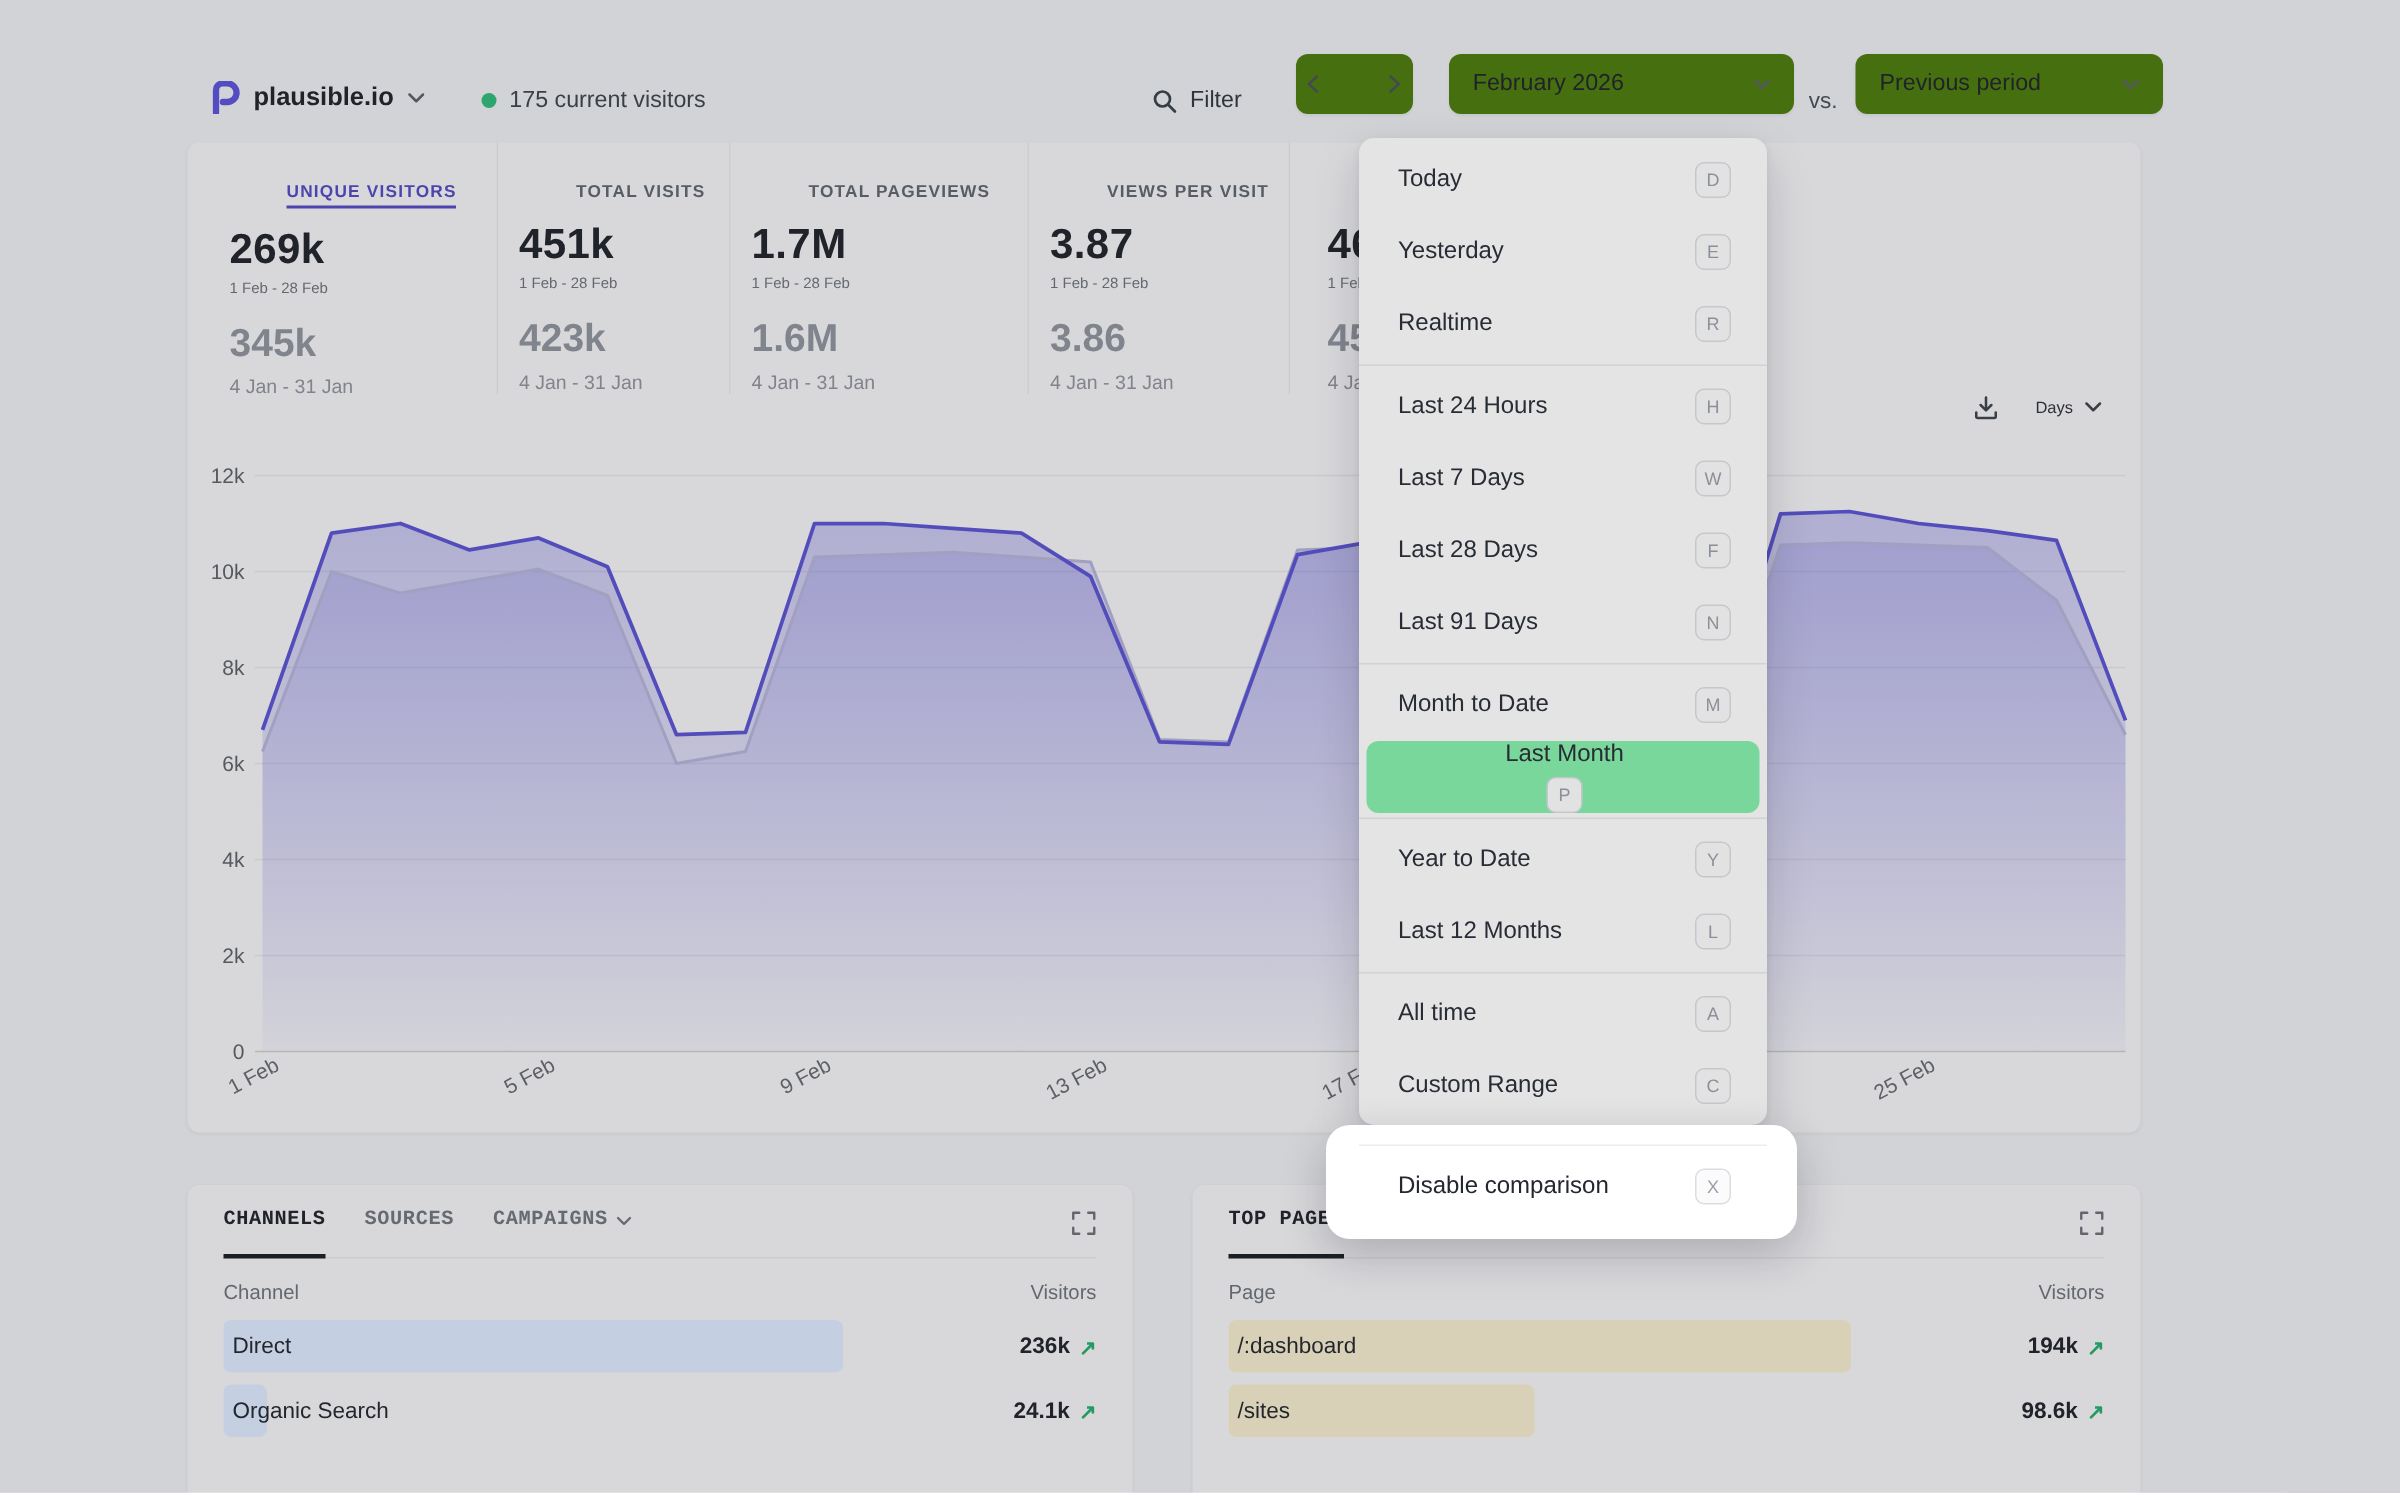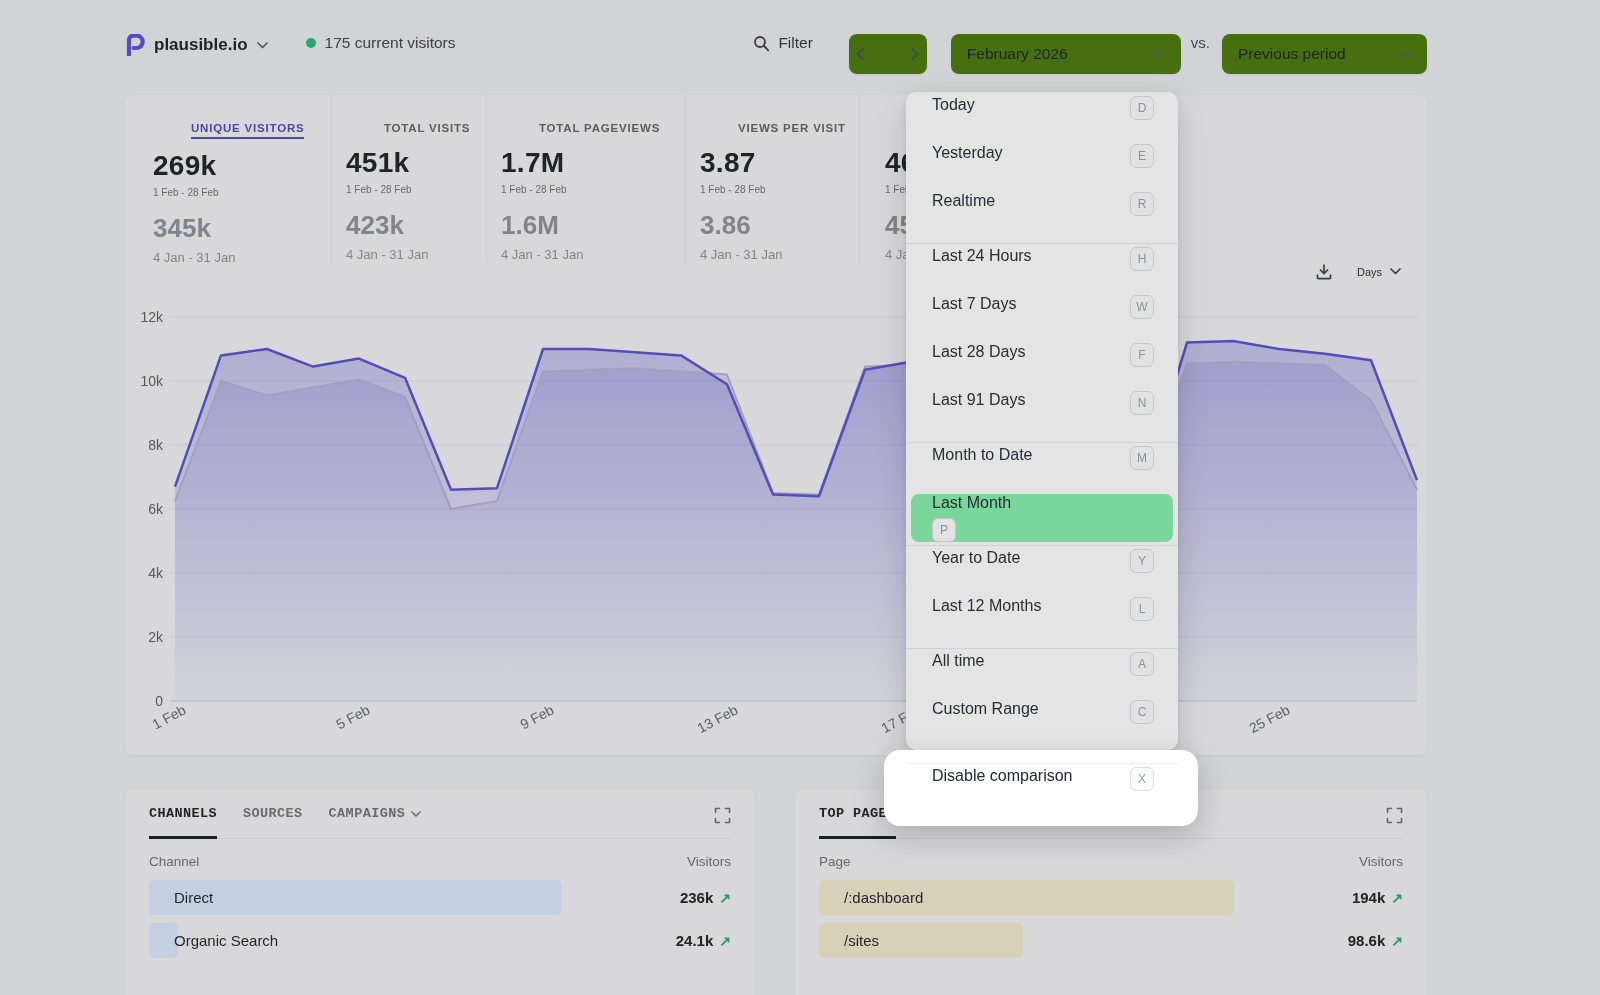--- a/index.html
+++ b/index.html
@@ -6,22 +6,22 @@
   html,body { width:1600px; height:995px; overflow:hidden; }
   body {
     background:#e9eaed;
     font-family:"Liberation Sans", sans-serif;
     color:#1c1f26;
     position:relative;
   }
   svg { display:block; }
 
   
-  .topbar { position:absolute; left:125px; top:34px; width:1302px; height:42px;
-            display:flex; align-items:flex-start; z-index:10; }
+  .topbar { position:absolute; left:140px; top:34px; width:1302px; height:42px;
+            display:flex; align-items:flex-end; z-index:10; }
   .site { display:flex; align-items:center; gap:9px; cursor:pointer; }
   .site-name { font-size:17px; font-weight:700; color:#23262d; }
   .visitors { display:flex; align-items:center; gap:9px; margin-left:38px;
               font-size:15.5px; font-weight:500; color:#40464f; cursor:pointer; }
   .dot { width:10px; height:10px; border-radius:50%; background:#2fb879; }
   .filter-btn { margin-left:auto; display:flex; align-items:center; gap:8px;
                 font-size:15.5px; font-weight:500; color:#343a43; cursor:pointer; background:none; border:none;
                 font-family:inherit; }
   .btn { background:#4d7c0f; border:none; border-radius:8px; height:40px;
          box-shadow:0 1px 2px rgba(16,24,40,.06); cursor:pointer; font-family:inherit;gap:32px; }
@@ -74,31 +74,31 @@
          padding-bottom:15px; border-bottom:3px solid transparent; margin-bottom:-1px;
          display:flex; align-items:center; gap:6px; cursor:pointer; white-space:nowrap;font-family:Liberation Mono, monospace; }
   .tab.active { color:#23262d; border-bottom-color:#1d2026; }
   .expand-btn { margin-left:auto; background:none; border:none; cursor:pointer;
                 display:flex; padding-bottom:13px; }
   .cols { display:flex; justify-content:space-between; font-size:13.5px; color:#6d737c;
           margin:15px 0 11px; }
   .row { position:relative; height:35px; display:flex; align-items:center;
          justify-content:space-between; margin-bottom:8px; cursor:pointer; }
   .bar { position:absolute; left:0; top:0; bottom:0; border-radius:5px; }
-  .row-label { position:relative; padding-left:25px; font-size:15px; color:#262a31; }
+  .row-label { position:relative; padding-left:6px; font-size:15px; color:#262a31; }
   .row-value { display:flex; align-items:center; gap:6px; font-size:15px; font-weight:600;
                color:#22252c; }
   .trend { color:#26ab6c; font-size:14px; font-weight:700; }
 
   
   #dropdown { position:absolute; left:906px; top:92px; width:272px; background:#fdfdfe;
               border-radius:10px; padding:4px 0 2px;
               box-shadow:0 12px 32px rgba(16,20,30,.16), 0 2px 6px rgba(16,20,30,.08);
               z-index:40; }
-  .dd-item { height:48px; display:flex; align-items:flex-start; justify-content:space-between;
+  .dd-item { height:48px; display:flex; align-items:center; justify-content:space-between;
              padding:0 24px 0 26px; font-size:16px; font-weight:500; color:#2b3039;
              cursor:pointer; }
   .dd-item.hl { background:#86efac; border-radius:8px; margin:0 5px; padding:0 19px 0 21px;flex-direction:column; }
   .kbd { width:24px; height:24px; border:1px solid #dcdde3; border-radius:6px; flex:none;
          display:flex; align-items:center; justify-content:center; font-size:12px;
          color:#9aa0aa; background:#fbfbfc; }
   .dd-divider { height:1px; background:#e8e9ee; margin:3px 0; }
 
   
   #overlay { position:absolute; inset:0; background:rgba(15,16,22,.105); z-index:60;

